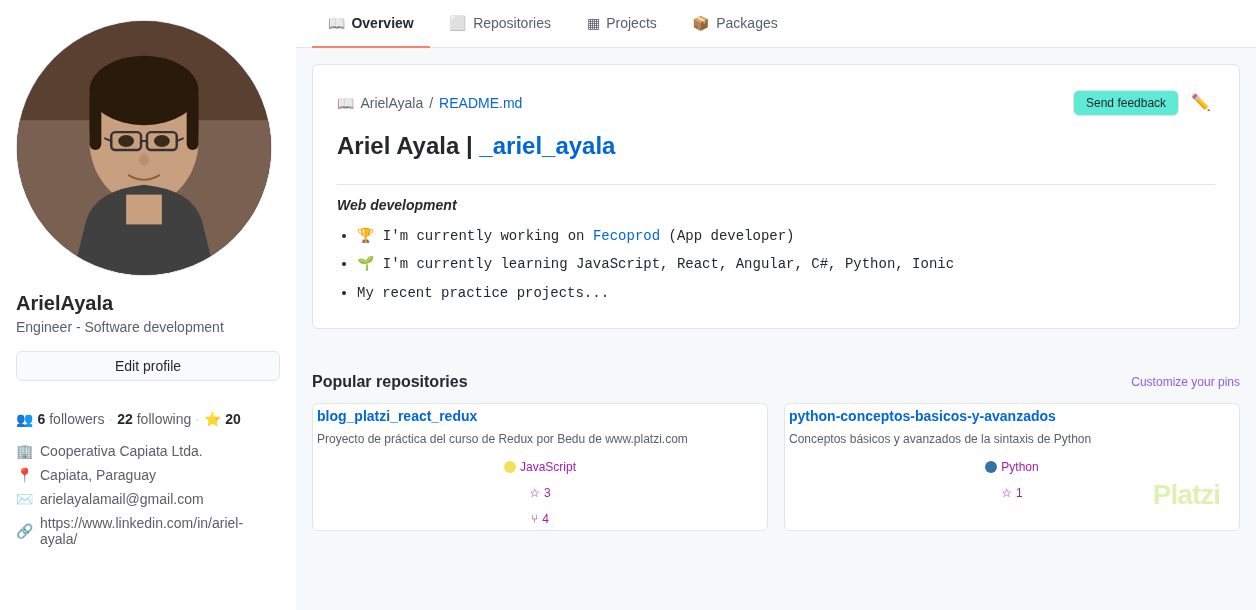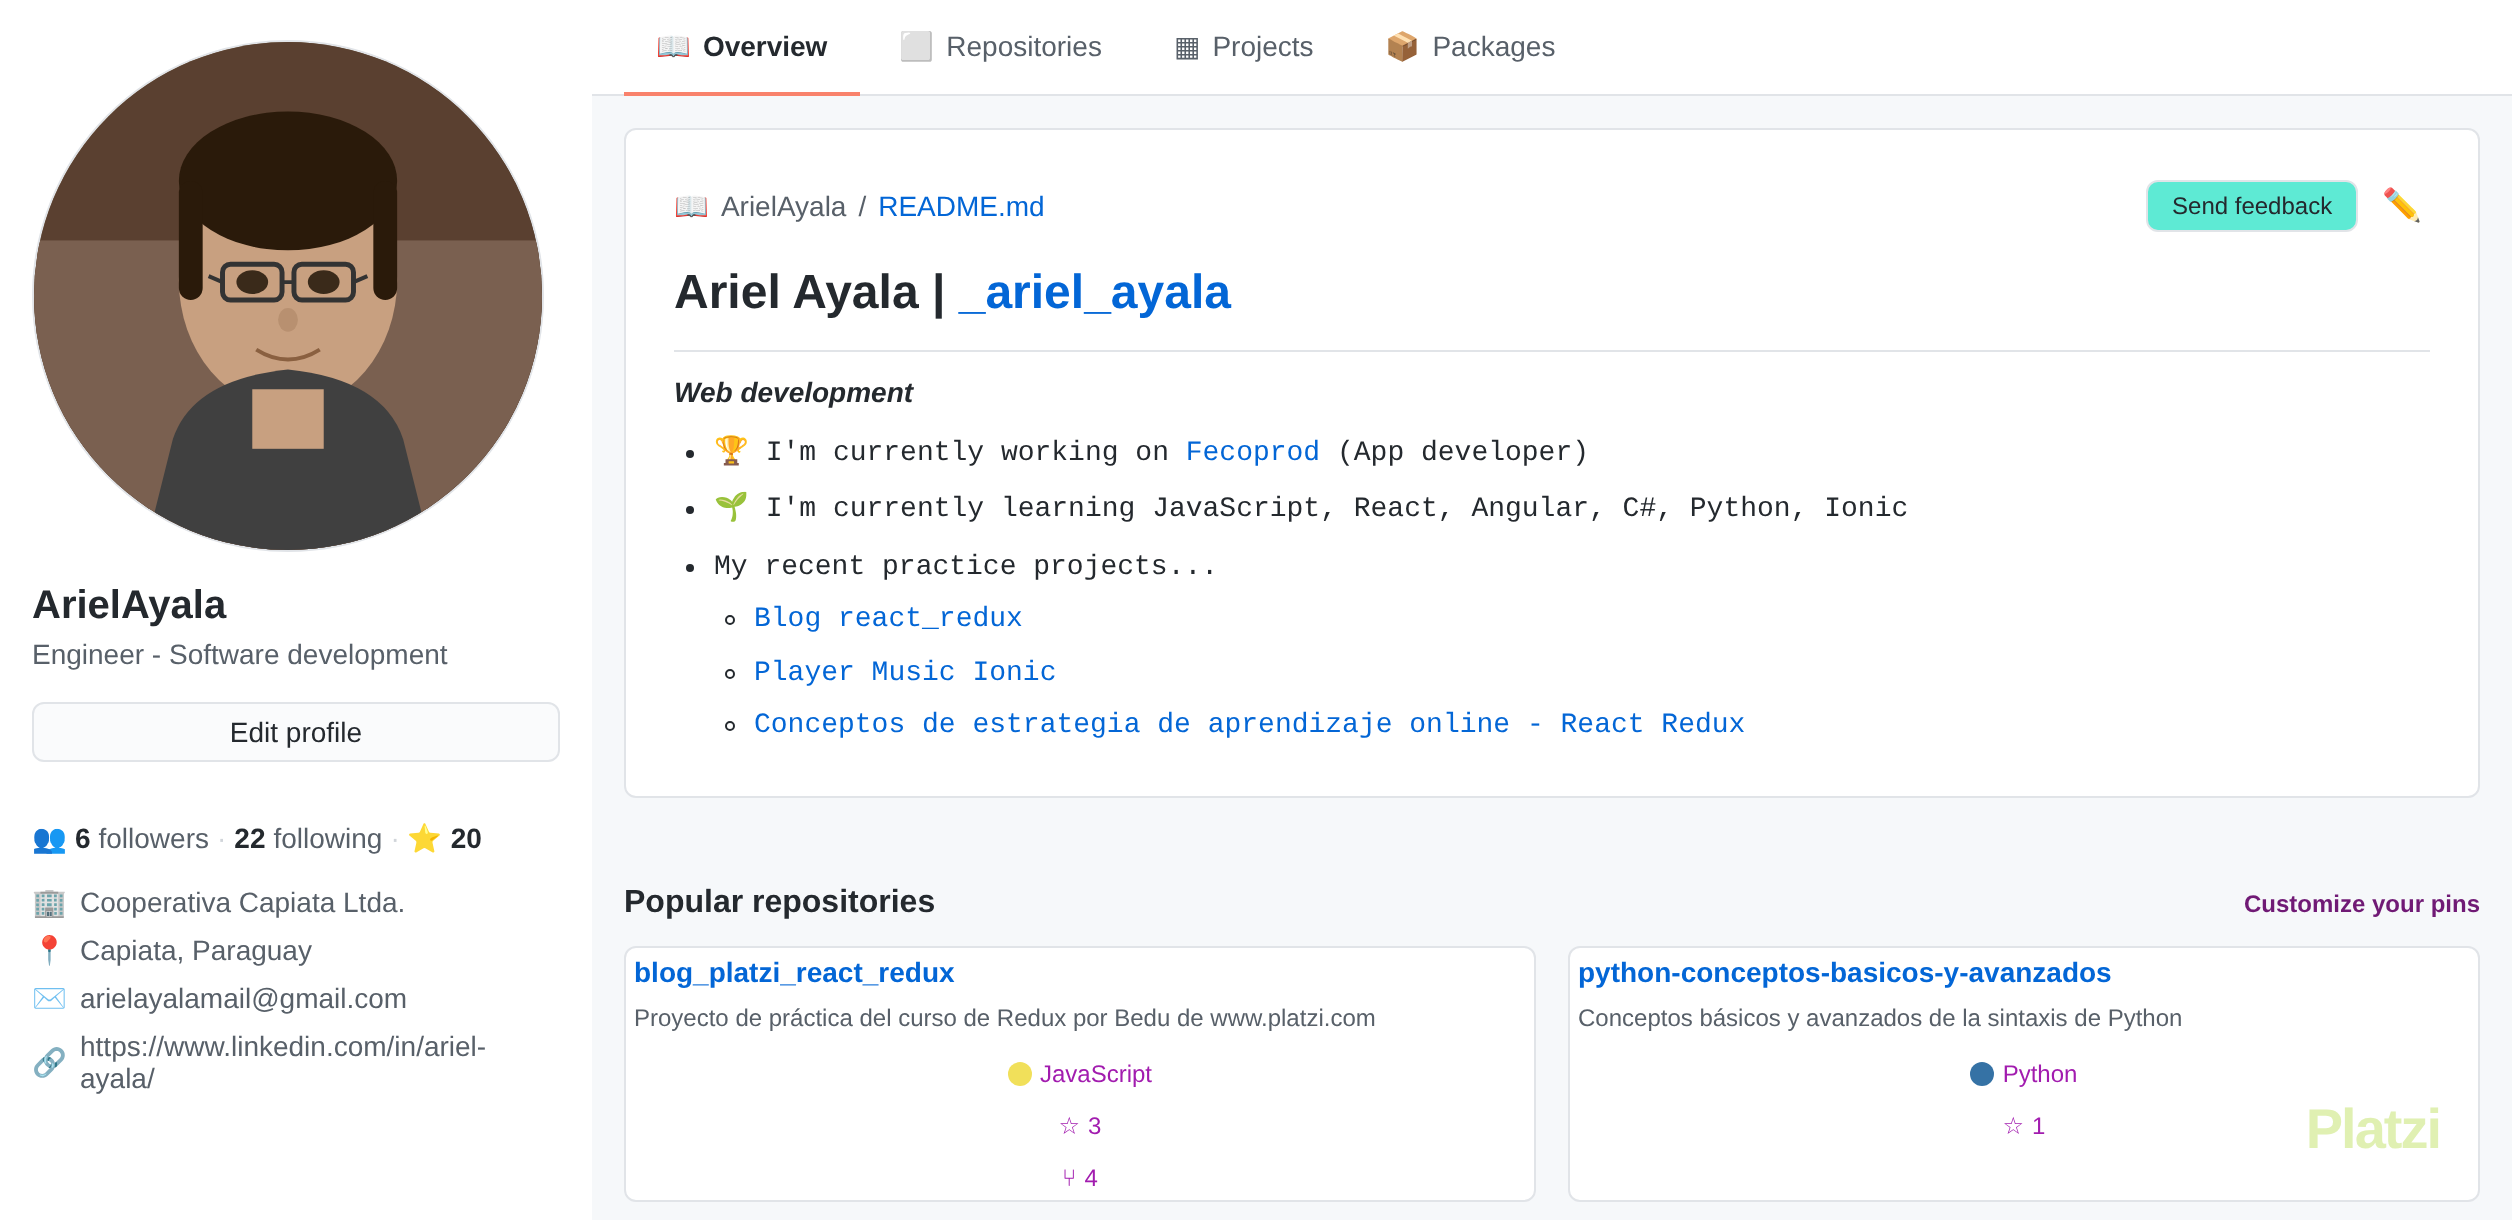--- a/index.html
+++ b/index.html
@@ -191,21 +191,21 @@
       cursor: pointer;
       color: #586069;
       font-size: 16px;
       padding: 4px;
     }
     .readme-title {
       font-size: 24px;
       font-weight: 600;
       color: #24292e;
       margin-bottom: 12px;
-      padding-bottom: 14px;
+      padding-bottom: 24px;
       border-bottom: 1px solid #e1e4e8;
     }
     .readme-title a {
       color: #0366d6;
       text-decoration: none;
     }
     .readme-section-title {
       font-style: italic;
       font-weight: 600;
       font-size: 14px;
@@ -241,23 +241,22 @@
       margin-bottom: 12px;
       margin-top: 28px;
     }
     .section-title {
       font-size: 16px;
       font-weight: 600;
       color: #24292e;
     }
     .customize-link {
       font-size: 12px;
-      color: #701a75;
+      color: #8b5cf6;
       text-decoration: none;
-      font-weight: bold;
     }
     .repos-grid {
       display: grid;
       grid-template-columns: 1fr 1fr;
       gap: 16px;
     }
     .repo-card {
       background: #fff;
       border: 1px solid #e1e4e8;
       border-radius: 6px;
@@ -437,25 +436,20 @@
 
         <p class="readme-section-title">Web development</p>
 
         <ul class="readme-list">
           <li>
             <span>🏆 I'm currently working on </span><a style="color:#0366d6;text-decoration:none;">Fecoprod</a><span> (App developer)</span>
           </li>
           <li>🌱 I'm currently learning JavaScript, React, Angular, C#, Python, Ionic</li>
           <li>
             <span>My recent practice projects...</span>
-            <ul class="readme-sublist">
-              <li><a style="color:#0366d6;text-decoration:none;">Blog react_redux</a></li>
-              <li><a style="color:#0366d6;text-decoration:none;">Player Music Ionic</a></li>
-              <li><a style="color:#0366d6;text-decoration:none;">Conceptos de estrategia de aprendizaje online - React Redux</a></li>
-            </ul>
           </li>
         </ul>
       </div>
 
       <div class="content-wrapper">
         <div class="section-header">
           <span class="section-title">Popular repositories</span>
           <a class="customize-link">Customize your pins</a>
         </div>
         <div class="repos-grid">

